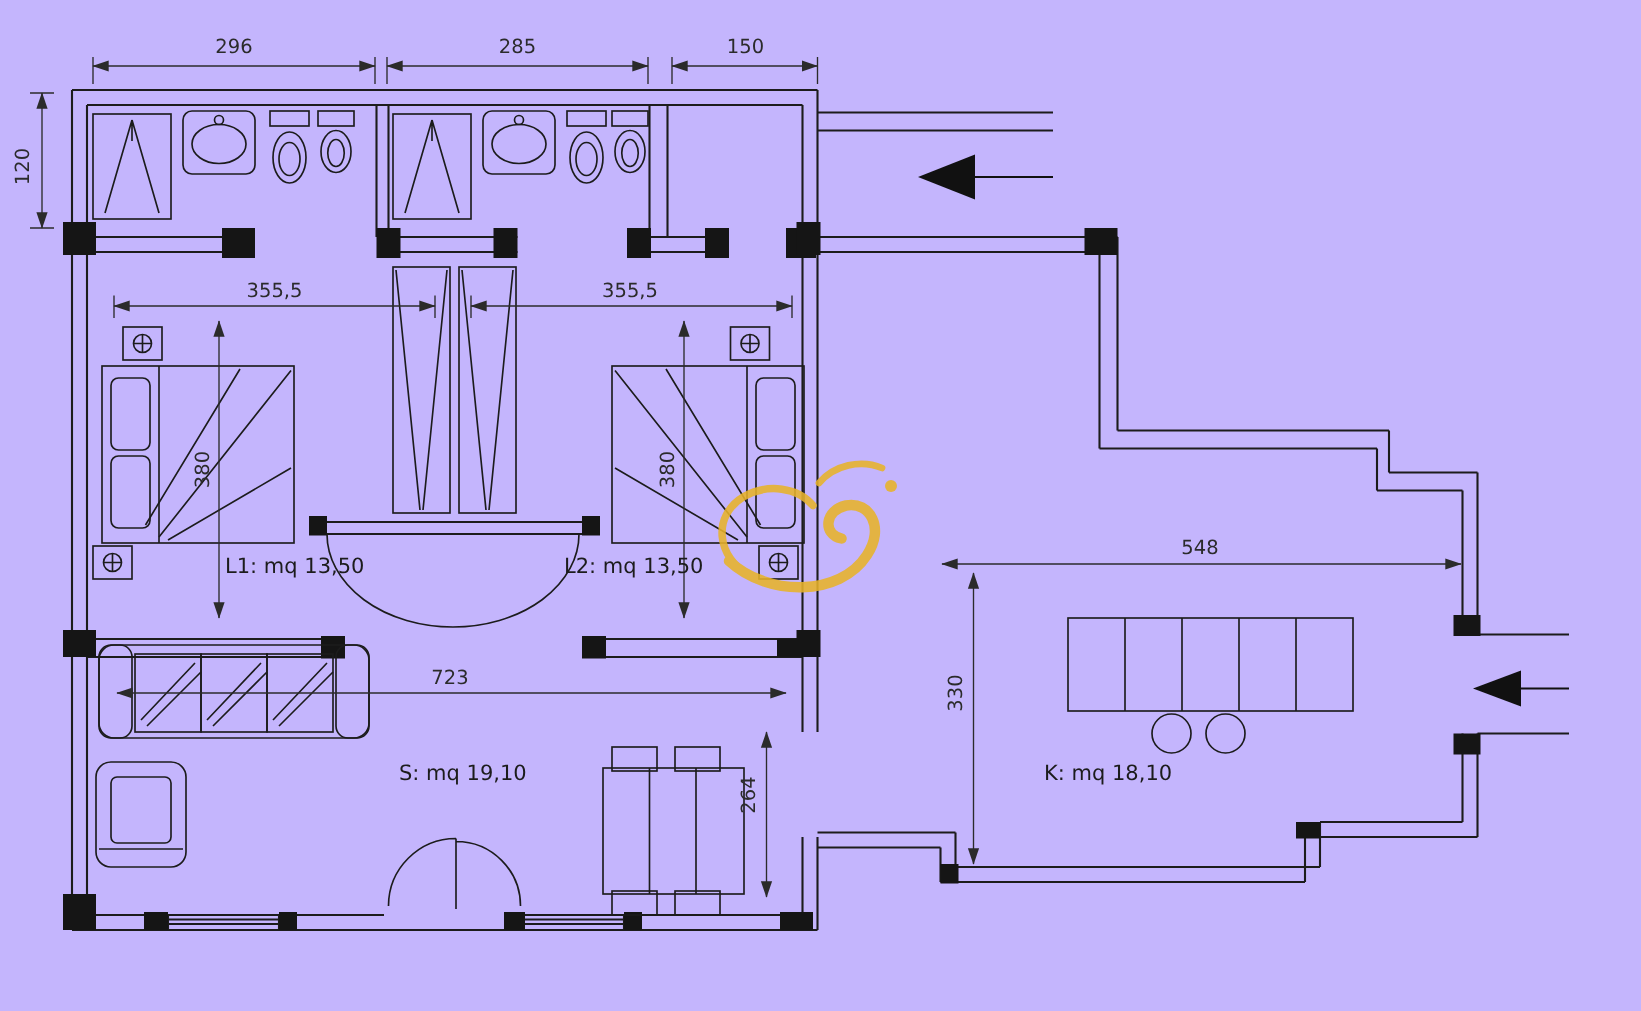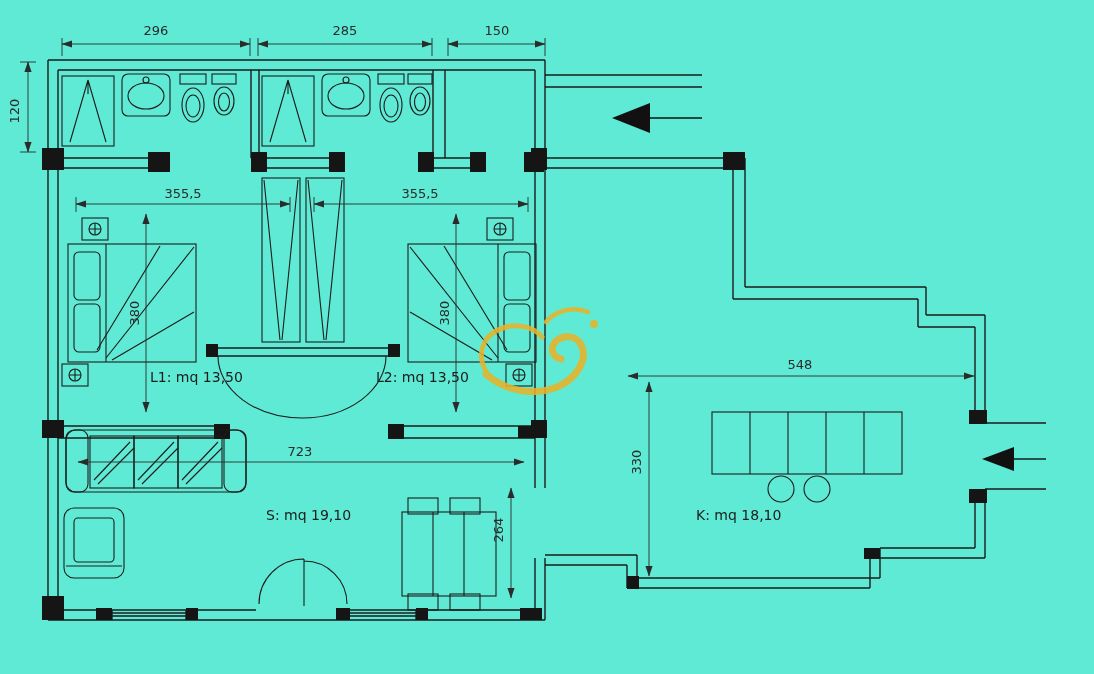--- a/index.html
+++ b/index.html
@@ -1,16 +1,16 @@
 <!DOCTYPE html>
 <html><head>
 <meta charset="utf-8">
 <style>
   html,body{margin:0;padding:0;background:#ffffff;}
-  .page{width:1094px;height:674px;position:relative;background:#5eead4;overflow:hidden;
+  .page{width:1094px;height:674px;position:relative;background:#c4b5fd;overflow:hidden;
         font-family:"DejaVu Sans", sans-serif;}
   svg{display:block;}
   text{font-family:"DejaVu Sans", sans-serif;font-size:13px;fill:#222;}
   .room-label{font-size:14px;fill:#1c1c1c;}
   .dim-text{font-size:13px;fill:#2b2b2b;}
 </style>
 </head>
 <body>
 
 <div class="page">

